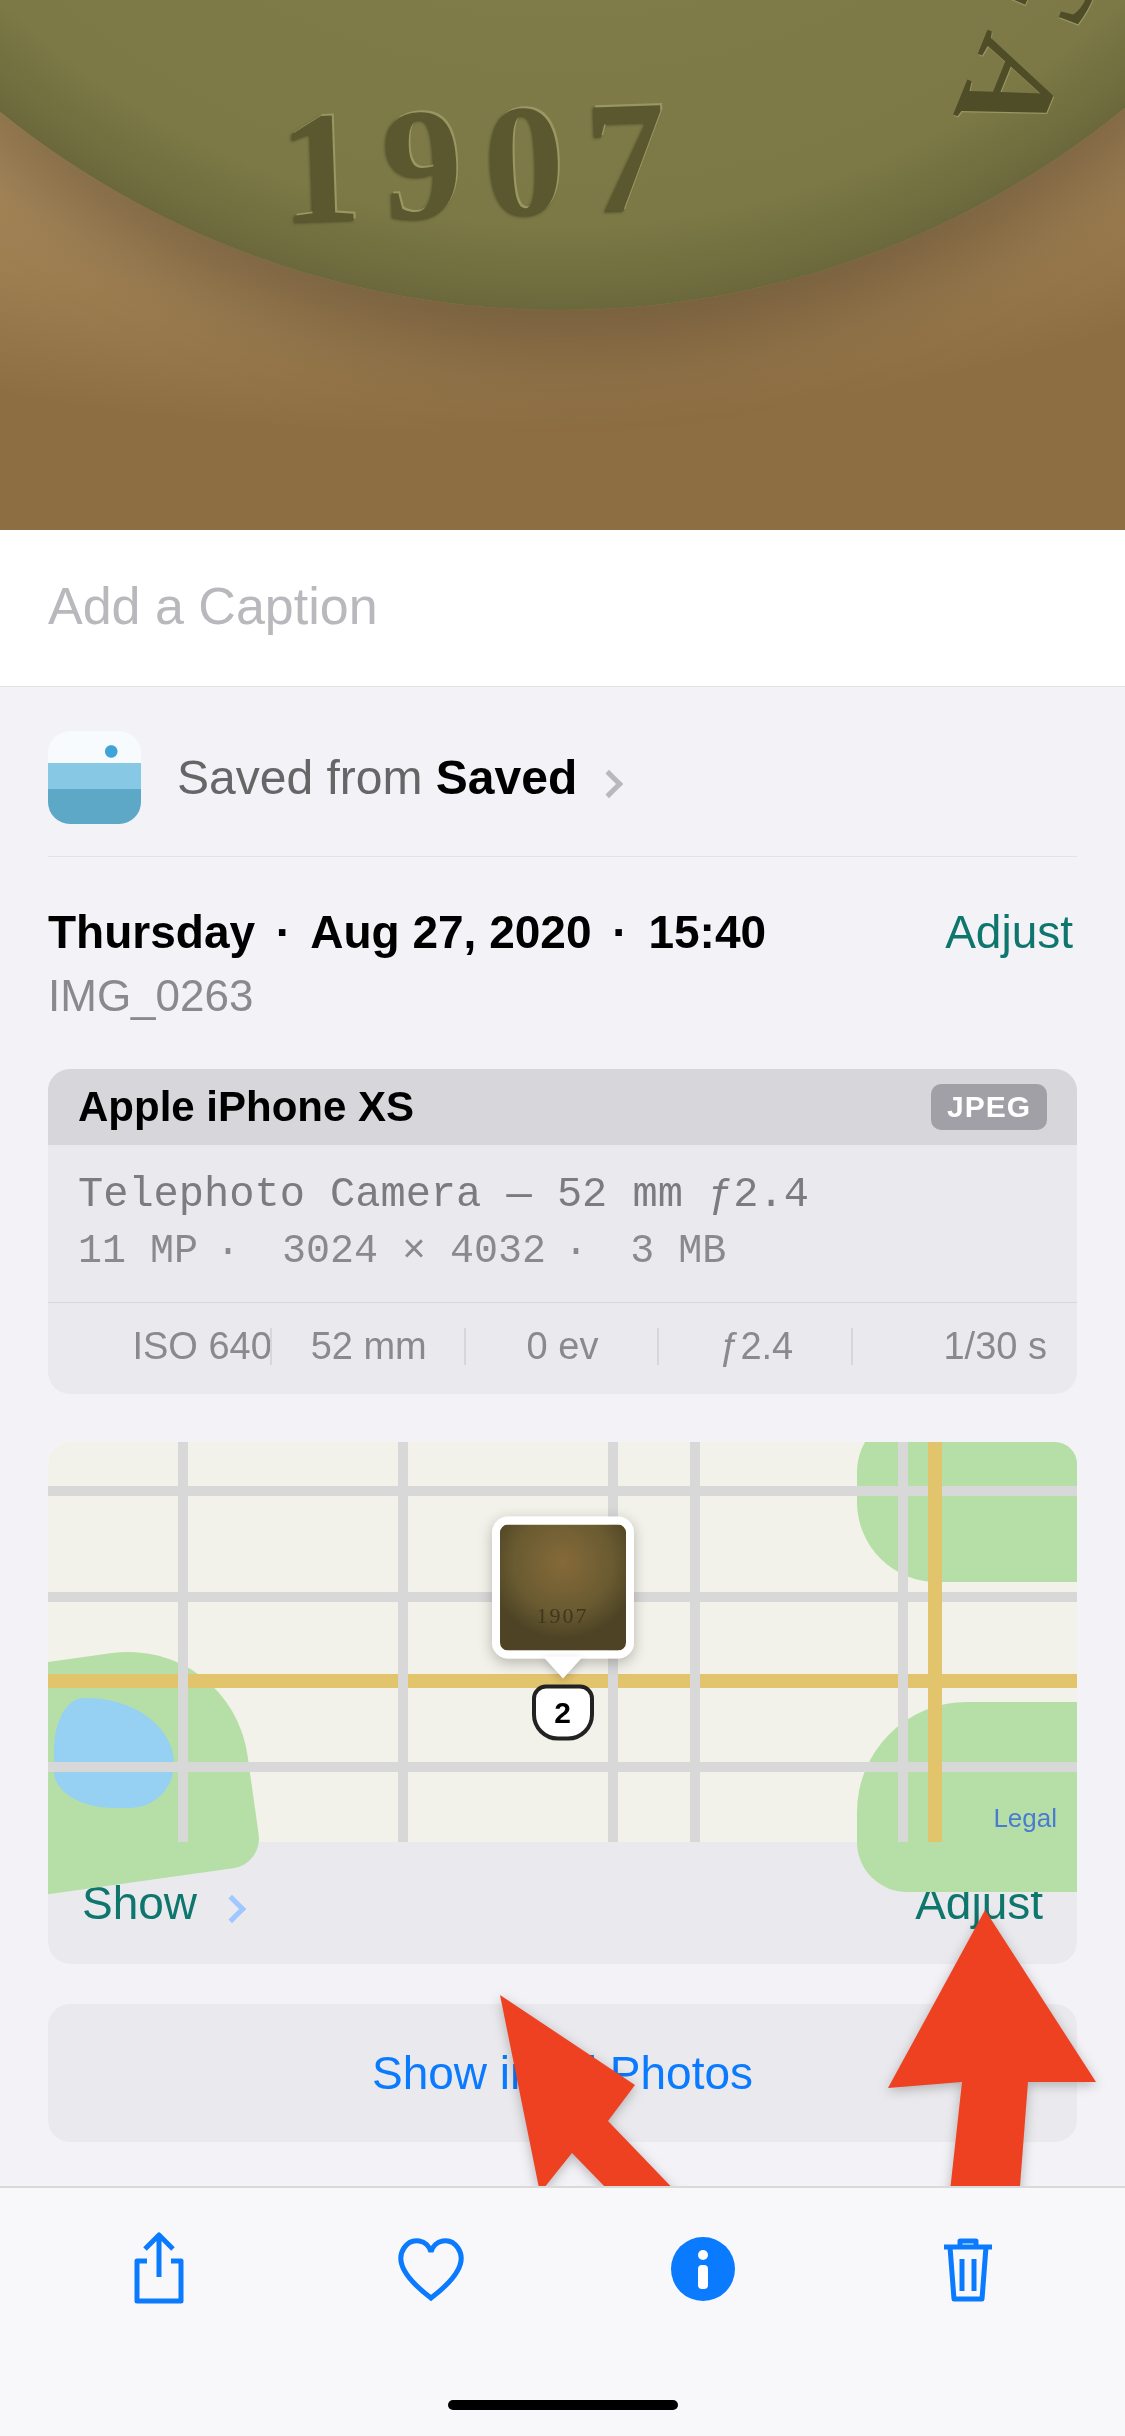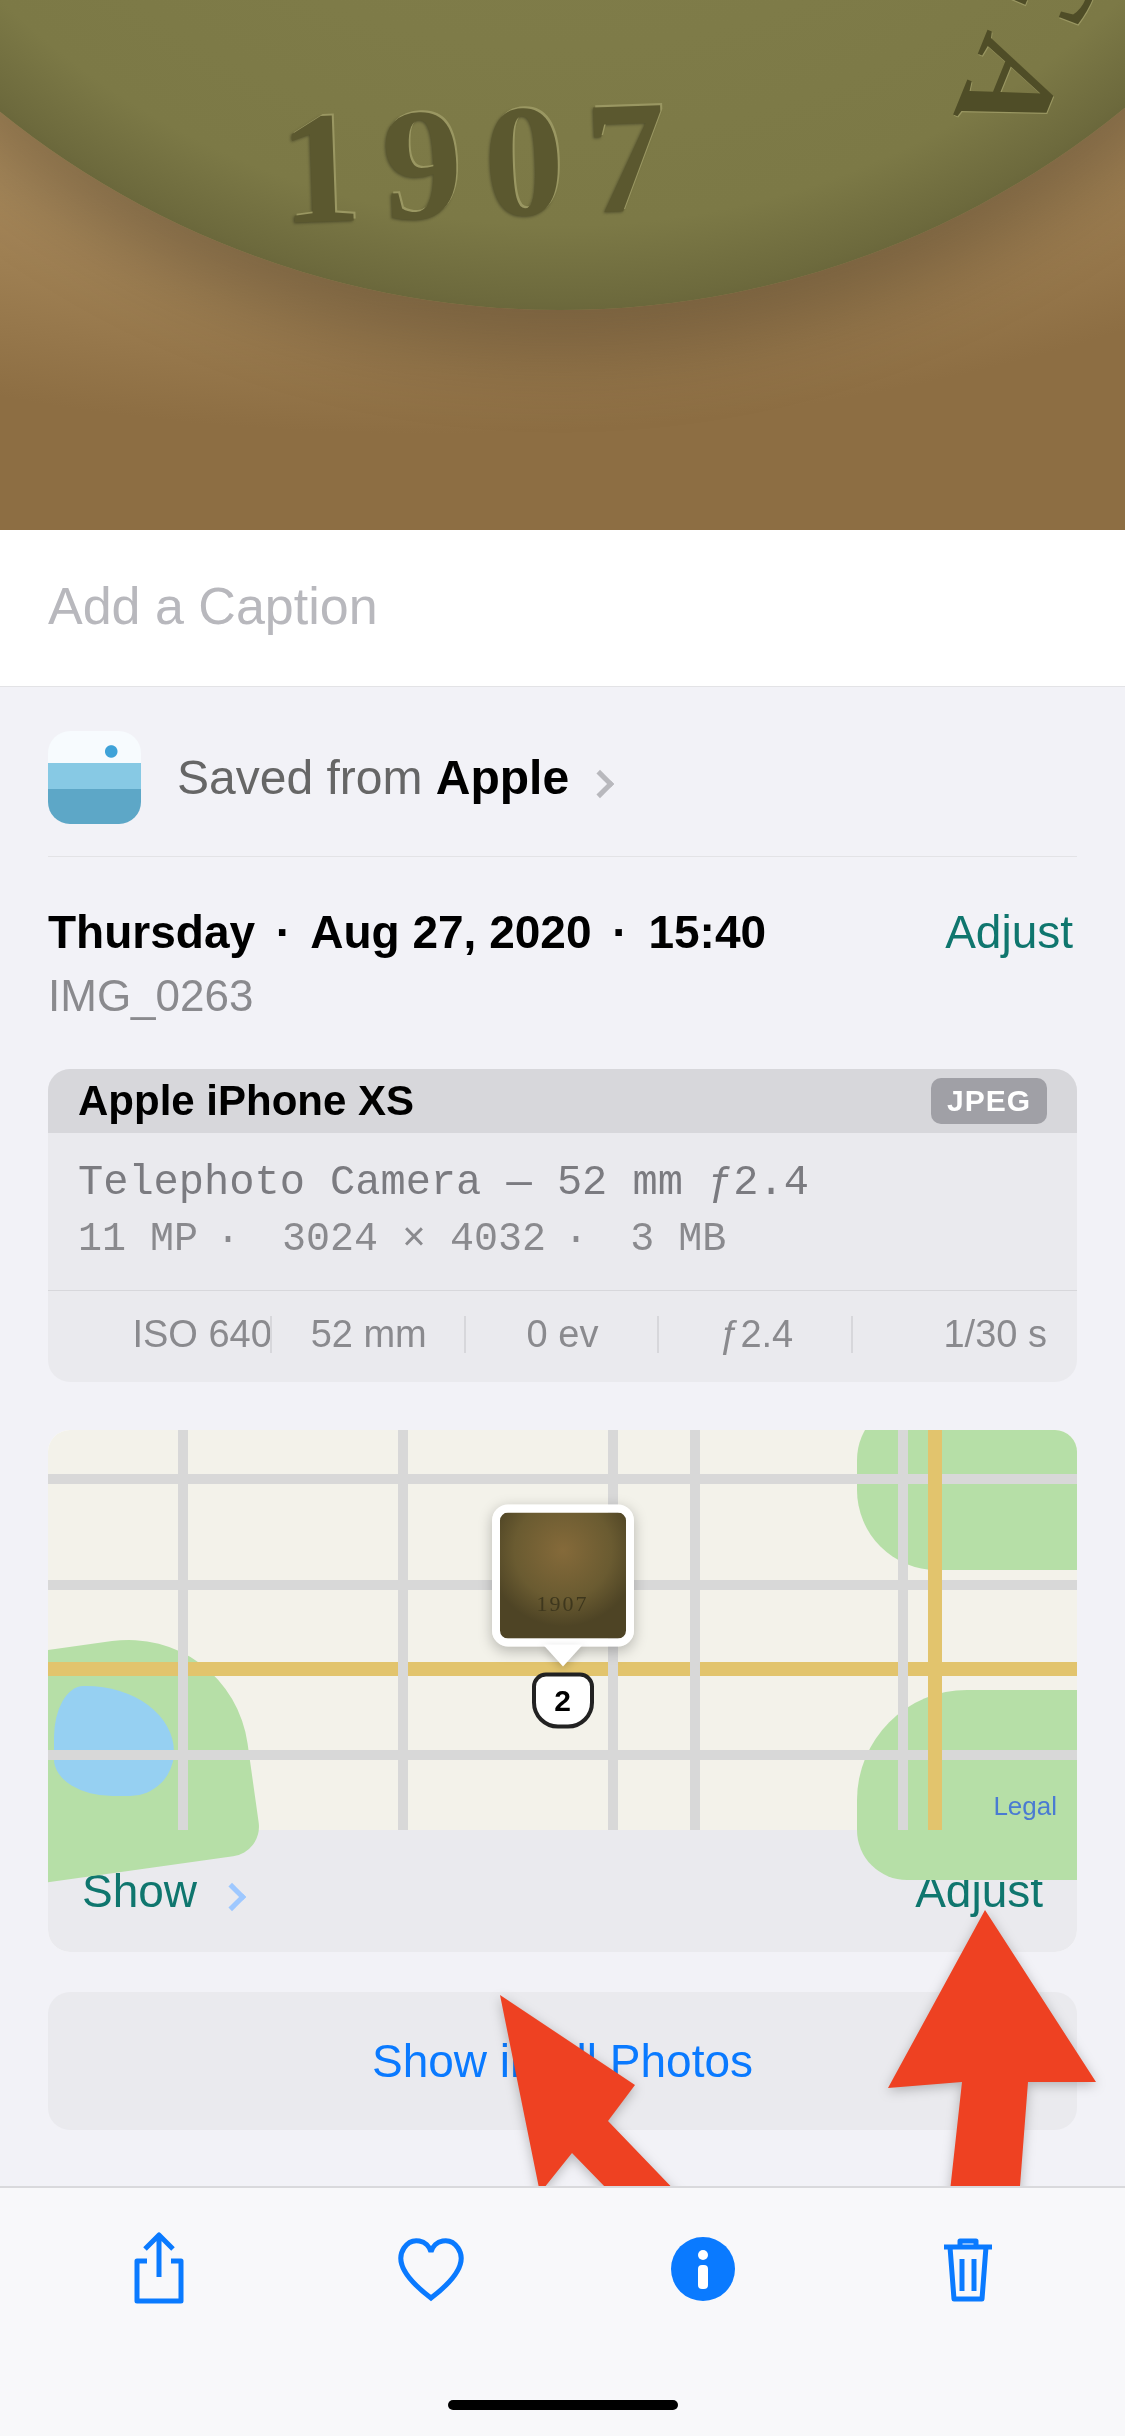--- a/index.html
+++ b/index.html
@@ -67,21 +67,21 @@
   .date-main .dot { margin:0 8px; }
   .filename { font-size:44px; color:#8a8a8e; margin-top:12px; }
   .link-btn { font-size:46px; color:#0f766e; background:none; border:0; padding:0 4px; }
 
   
   .card {
     margin:48px 48px 0; border-radius:22px; overflow:hidden;
     background:#eaeaee;
   }
   .card-hdr { display:flex; justify-content:space-between; align-items:center;
-    padding:8px 30px; background:#d7d7db; }
+    padding:14px 30px; background:#d7d7db; }
   .card-hdr-title { font-size:42px; font-weight:600; }
   .badge { font-size:30px; color:#fff; background:#a0a0a6;
     padding:6px 16px; border-radius:10px; font-weight:600; letter-spacing:1px; }
   .card-body { padding:26px 30px 28px; border-bottom:1px solid #d7d7db;font-family:Liberation Mono, monospace; }
   .lens-line { font-size:42px; color:#7b7b80; }
   .res-line { font-size:40px; color:#8a8a8e; margin-top:10px; }
   .res-line .dot { margin:0 18px; }
   .card-stats { display:flex; padding:22px 30px 26px; }
   .stat { flex:1; text-align:center; font-size:38px; color:#8a8a8e; position:relative; }
   .stat:first-child { text-align:right; }
@@ -165,21 +165,21 @@
   <div class="coin-letters-right">CA</div>
 </div>
 
 <div class="caption-row">
   <input class="caption-input" type="text" placeholder="Add a Caption" style="">
 </div>
 
 <div class="source-row">
   <div class="source-appicon"></div>
   <div class="source-text">
-    <span>Saved from </span><b>Apple</b>
+    <span>Saved from </span><b>Saved</b>
     <span class="chev row-chevron"></span>
   </div>
 </div>
 
 <div class="date-block">
   <div>
     <div class="date-main">
       <span>Thursday</span>
       <span class="dot">·</span>
       <span>Aug 27, 2020</span>

